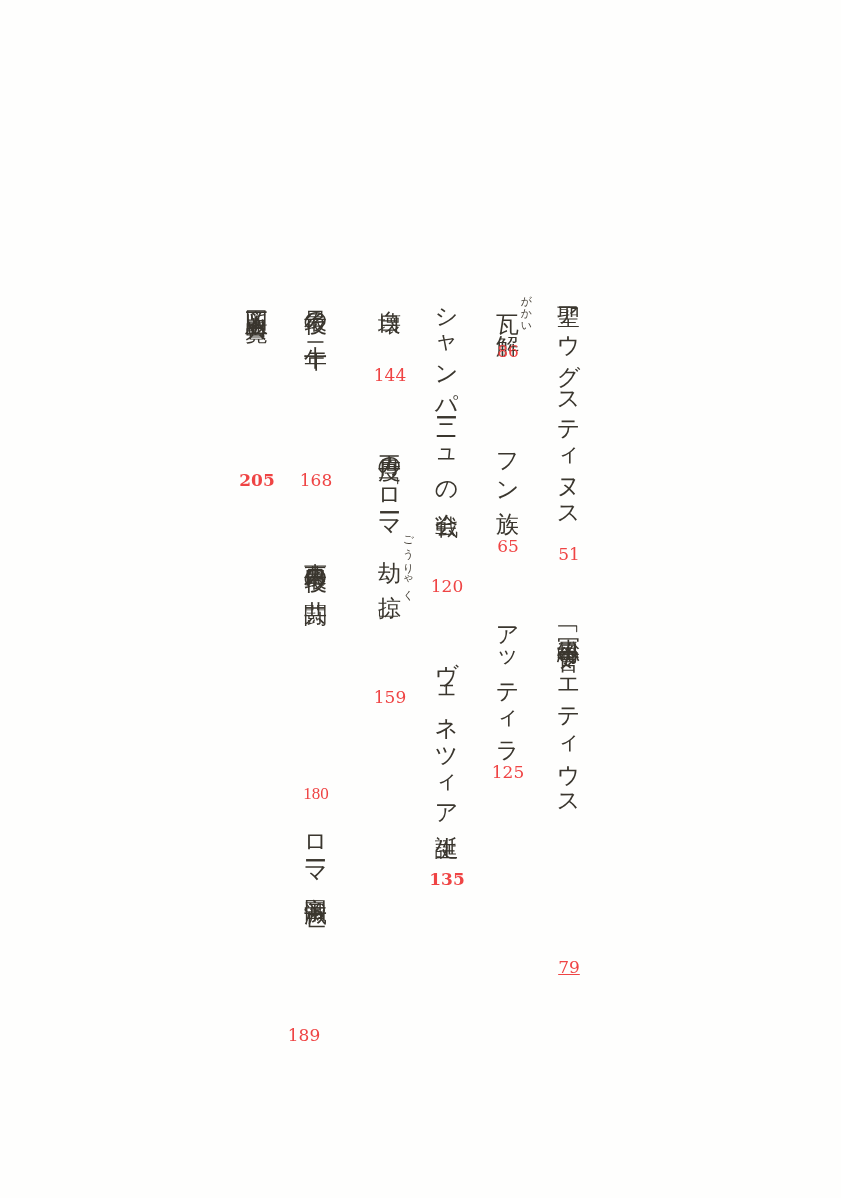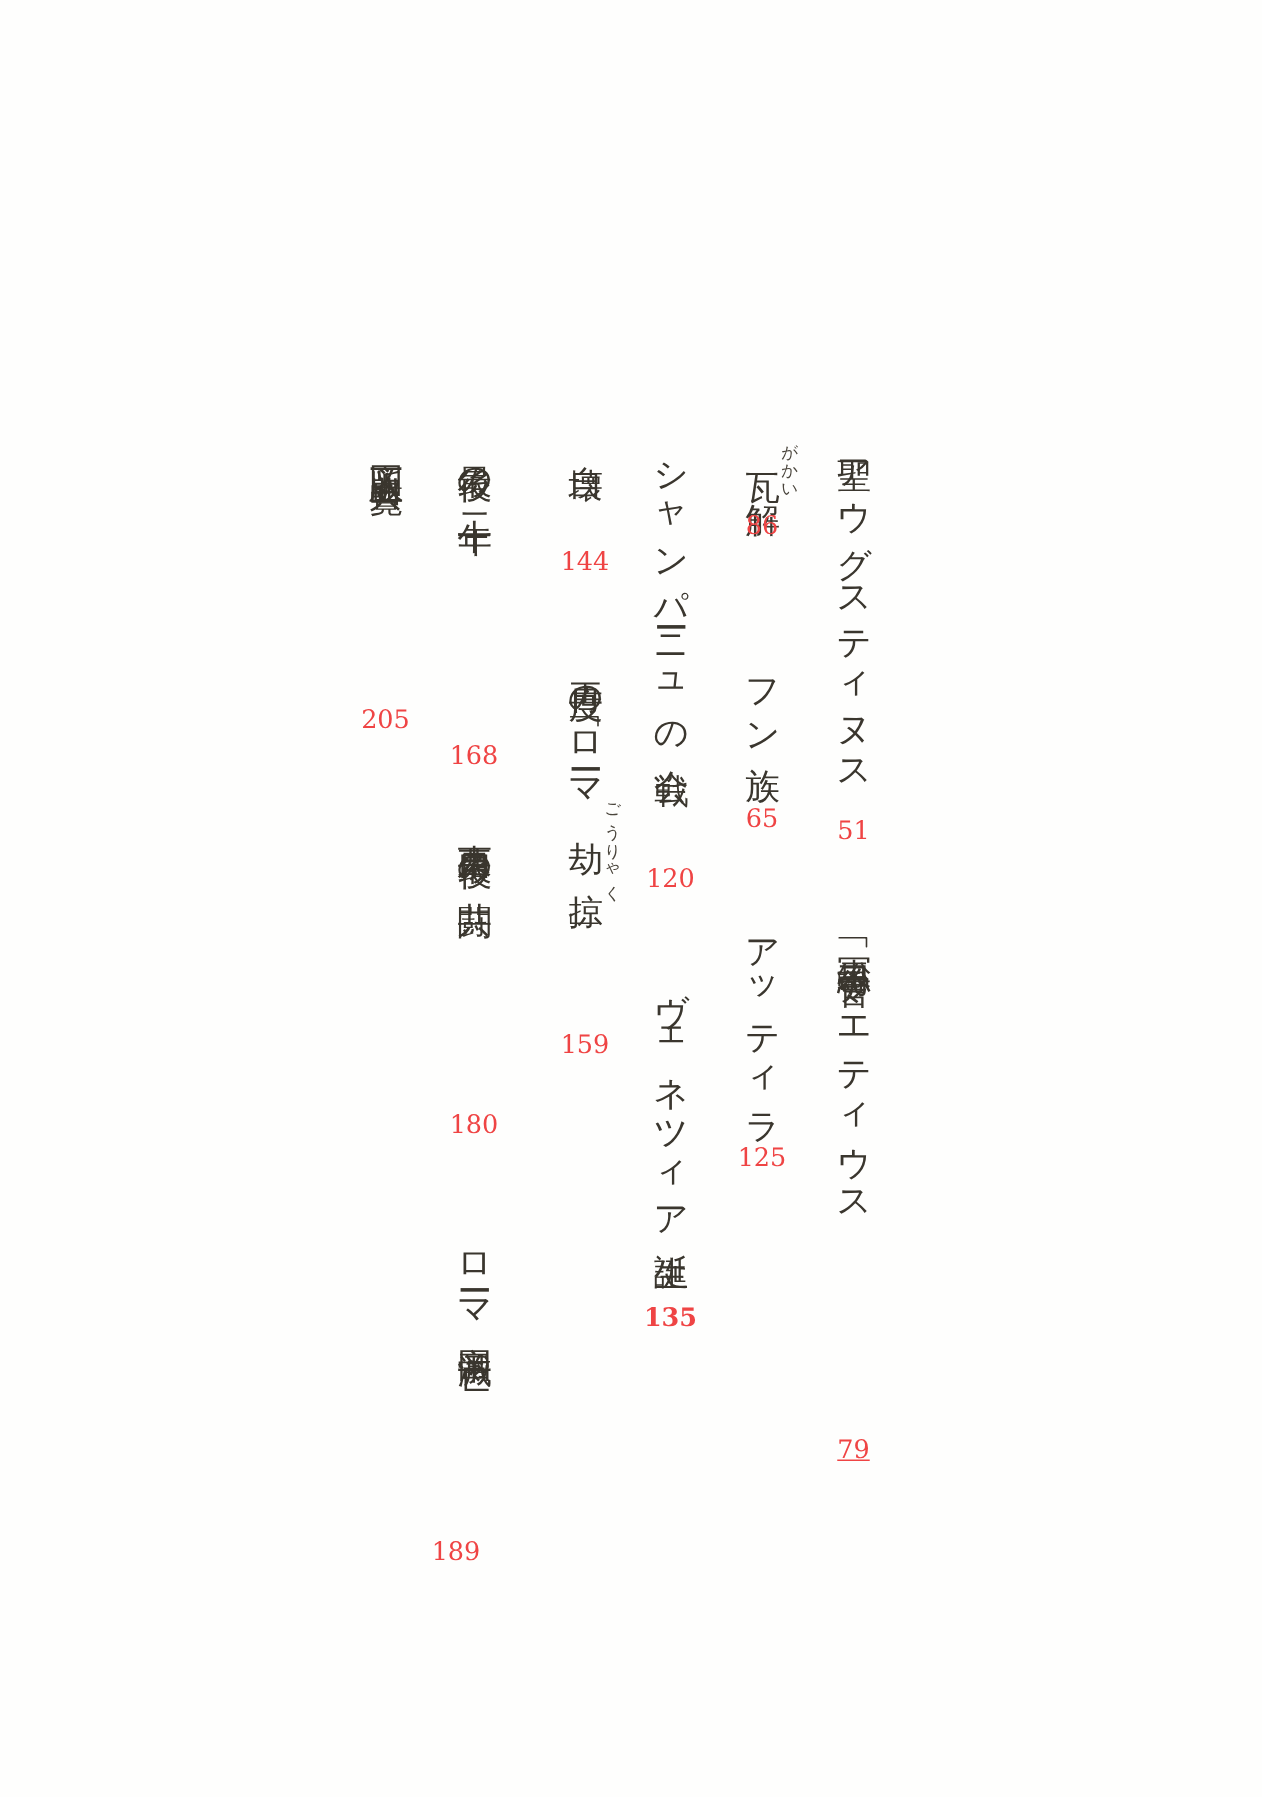--- a/index.html
+++ b/index.html
@@ -60,21 +60,21 @@
       <div class="pnum" style="left: 476px; top: 762px;">125</div>
       <div class="vtitle" style="left: 435px; top: 292px;"><span>シャンパーニュの会戦</span></div>
       <div class="pnum" style="left: 415px; top: 576px;">120</div>
       <div class="vtitle" style="left: 435px; top: 645px;"><span>ヴェネツィア誕生</span></div>
       <div class="pnum" style="left: 415px; top: 869px; font-weight: bold;">135</div>
       <div class="vtitle" style="left: 378px; top: 292px;"><span>自壊</span></div>
       <div class="pnum" style="left: 358px; top: 365px;">144</div>
       <div class="vtitle" style="left: 378px; top: 437px;"><span>再度の「ローマ</span><ruby><span>劫掠</span><rt>ごうりゃく</rt></ruby><span>」</span></div>
       <div class="pnum" style="left: 358px; top: 687px;">159</div>
       <div class="vtitle" style="left: 304px; top: 292px;"><span>最後の二十年</span></div>
-      <div class="pnum" style="left: 284px; top: 470px; margin-top: 24px;">168</div>
+      <div class="pnum" style="left: 284px; top: 470px;">168</div>
       <div class="vtitle" style="left: 304px; top: 545px;"><span>東西最後の共闘</span></div>
-      <div class="pnum" style="left: 284px; top: 740px;">180</div>
+      <div class="pnum" style="left: 284px; top: 784px; font-family: Liberation Serif, serif;">180</div>
       <div class="vtitle" style="left: 304px; top: 820px;"><span>ローマ帝国滅亡</span></div>
       <div class="pnum" style="left: 272px; top: 1025px;">189</div>
       <div class="vtitle" style="left: 245px; top: 292px;"><span>図版出典一覧</span></div>
-      <div class="pnum" style="left: 225px; top: 470px;">205</div>
+      <div class="pnum" style="left: 225px; top: 470px; font-weight: bold;">205</div>
     </div>
 </div>
 
 </body></html>

